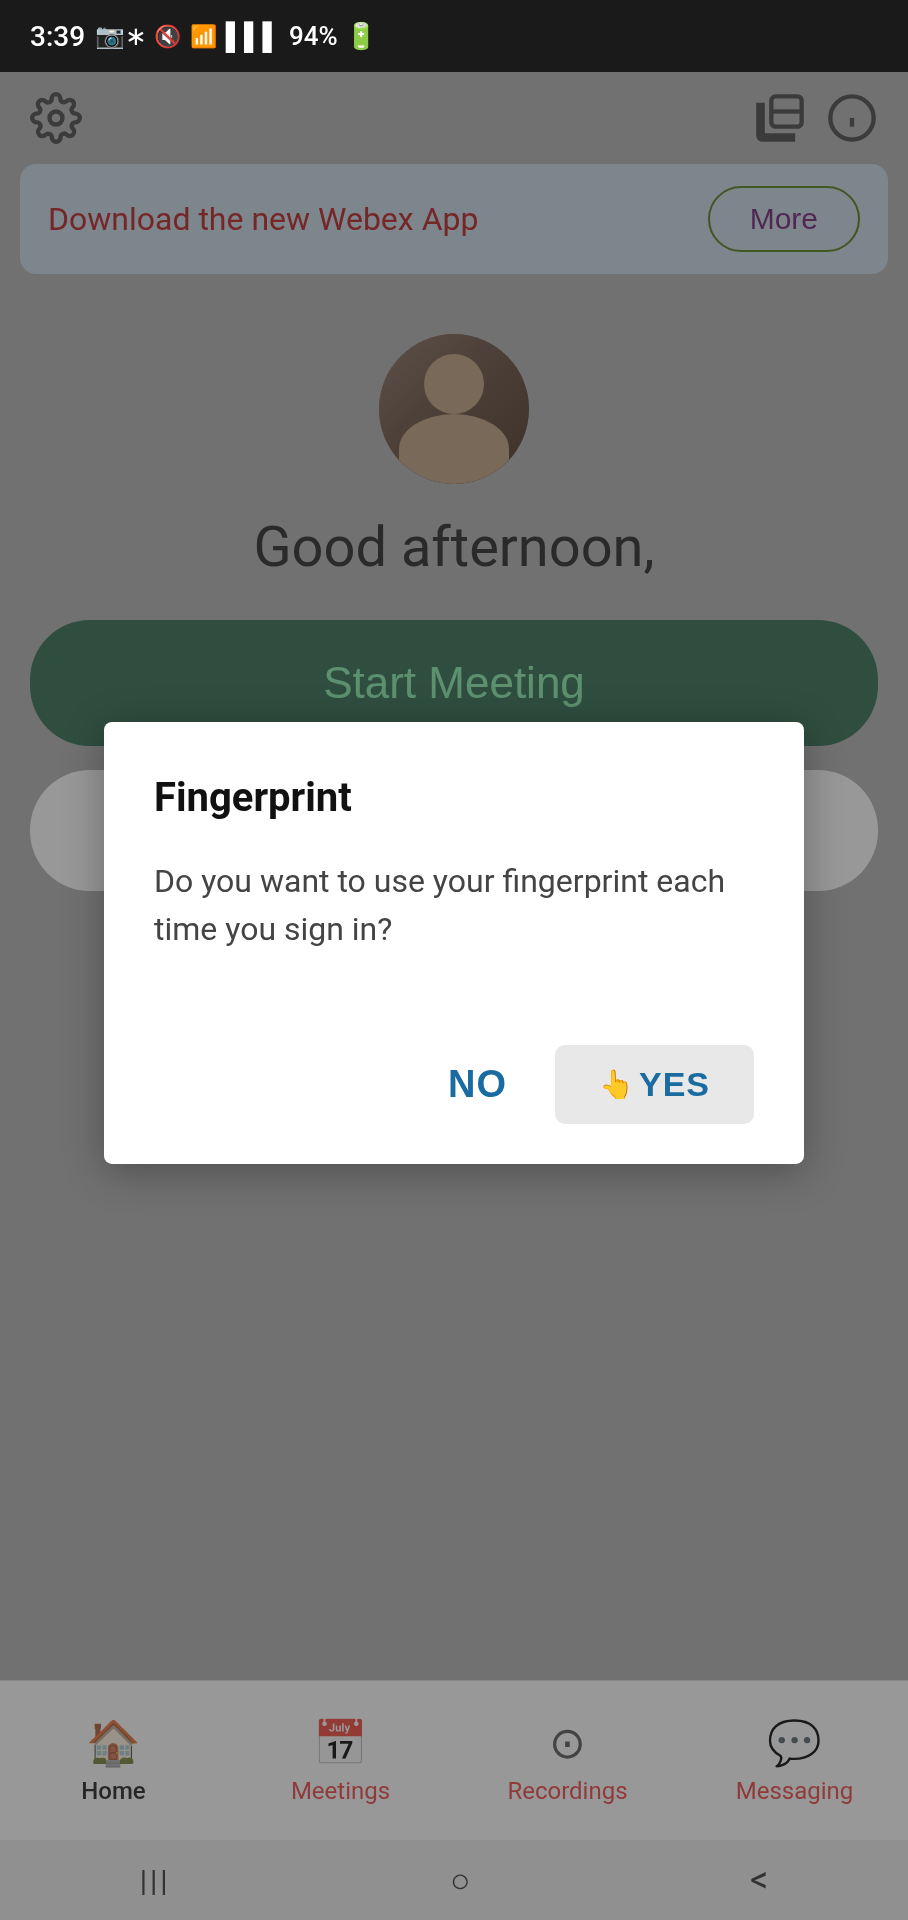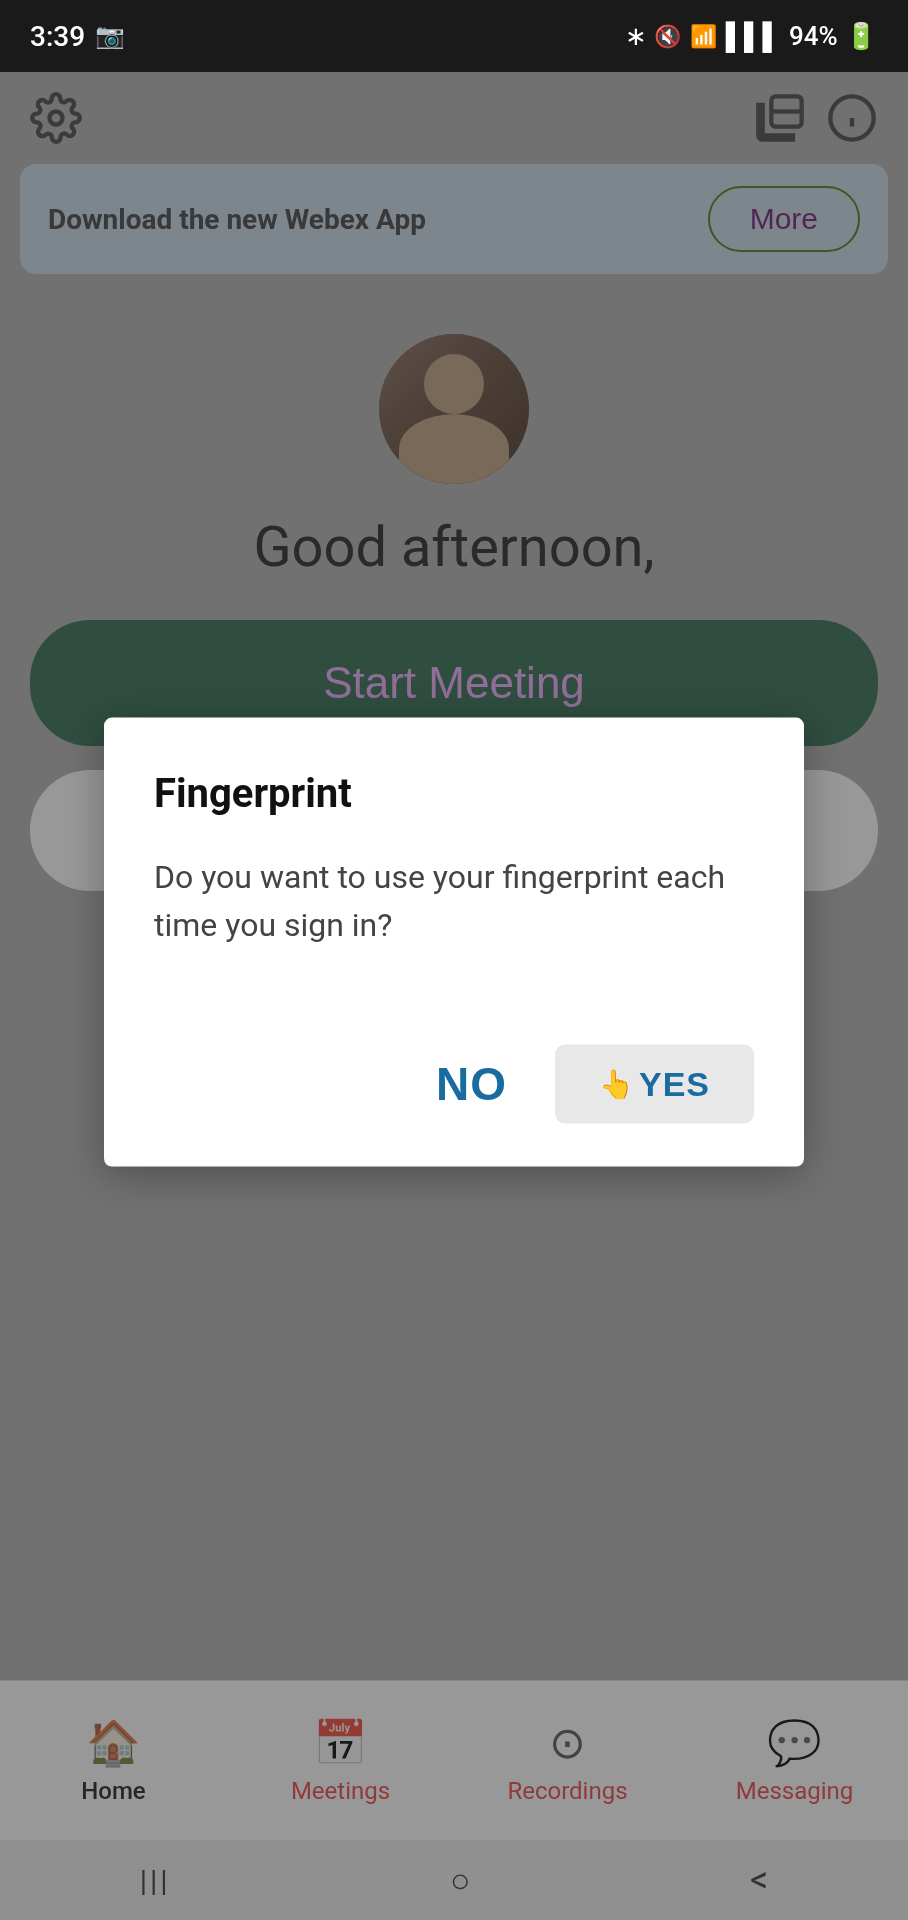--- a/index.html
+++ b/index.html
@@ -14,21 +14,20 @@
       position: relative;
     }
 
     
     .status-bar {
       width: 100%;
       height: 72px;
       background: #1a1a1a;
       display: flex;
       align-items: center;
-      justify-content: space-between;
       padding: 0 30px;
       color: white;
       font-size: 28px;
       font-weight: 500;
     }
 
     .status-left {
       display: flex;
       align-items: center;
       gap: 10px;
@@ -72,23 +71,23 @@
       margin: 0 20px;
       background: #c8d8e8;
       border-radius: 16px;
       padding: 22px 28px;
       display: flex;
       align-items: center;
       justify-content: space-between;
     }
 
     .banner-text {
-      color: #404040;
-      font-size: 28px;
-      font-weight: 700;
+      color: #b91c1c;
+      font-size: 32px;
+      font-weight: 400;
     }
 
     .more-button {
       border: 2px solid #4d7c0f;
       border-radius: 40px;
       padding: 14px 40px;
       background: transparent;
       font-size: 30px;
       color: #701a75;
       cursor: pointer;
@@ -162,21 +161,21 @@
       flex-direction: column;
       gap: 24px;
       width: 100%;
     }
 
     .start-meeting-btn {
       background: #2d6a4f;
       border: none;
       border-radius: 60px;
       padding: 38px 0;
-      color: #f0abfc;
+      color: #86efac;
       font-size: 44px;
       font-weight: 500;
       cursor: pointer;
       width: 100%;
       text-align: center;
     }
 
     .secondary-buttons {
       display: flex;
       gap: 24px;
@@ -299,21 +298,21 @@
       display: flex;
       justify-content: flex-end;
       align-items: center;
       gap: 20px;
     }
 
     .dialog-no-btn {
       background: transparent;
       border: none;
       color: #1a6ba0;
-      font-size: 46px;
+      font-size: 38px;
       font-weight: 600;
       padding: 16px 28px;
       cursor: pointer;
       letter-spacing: 1px;
     }
 
     .dialog-yes-btn {
       background: #e8e8e8;
       border: none;
       border-radius: 10px;

